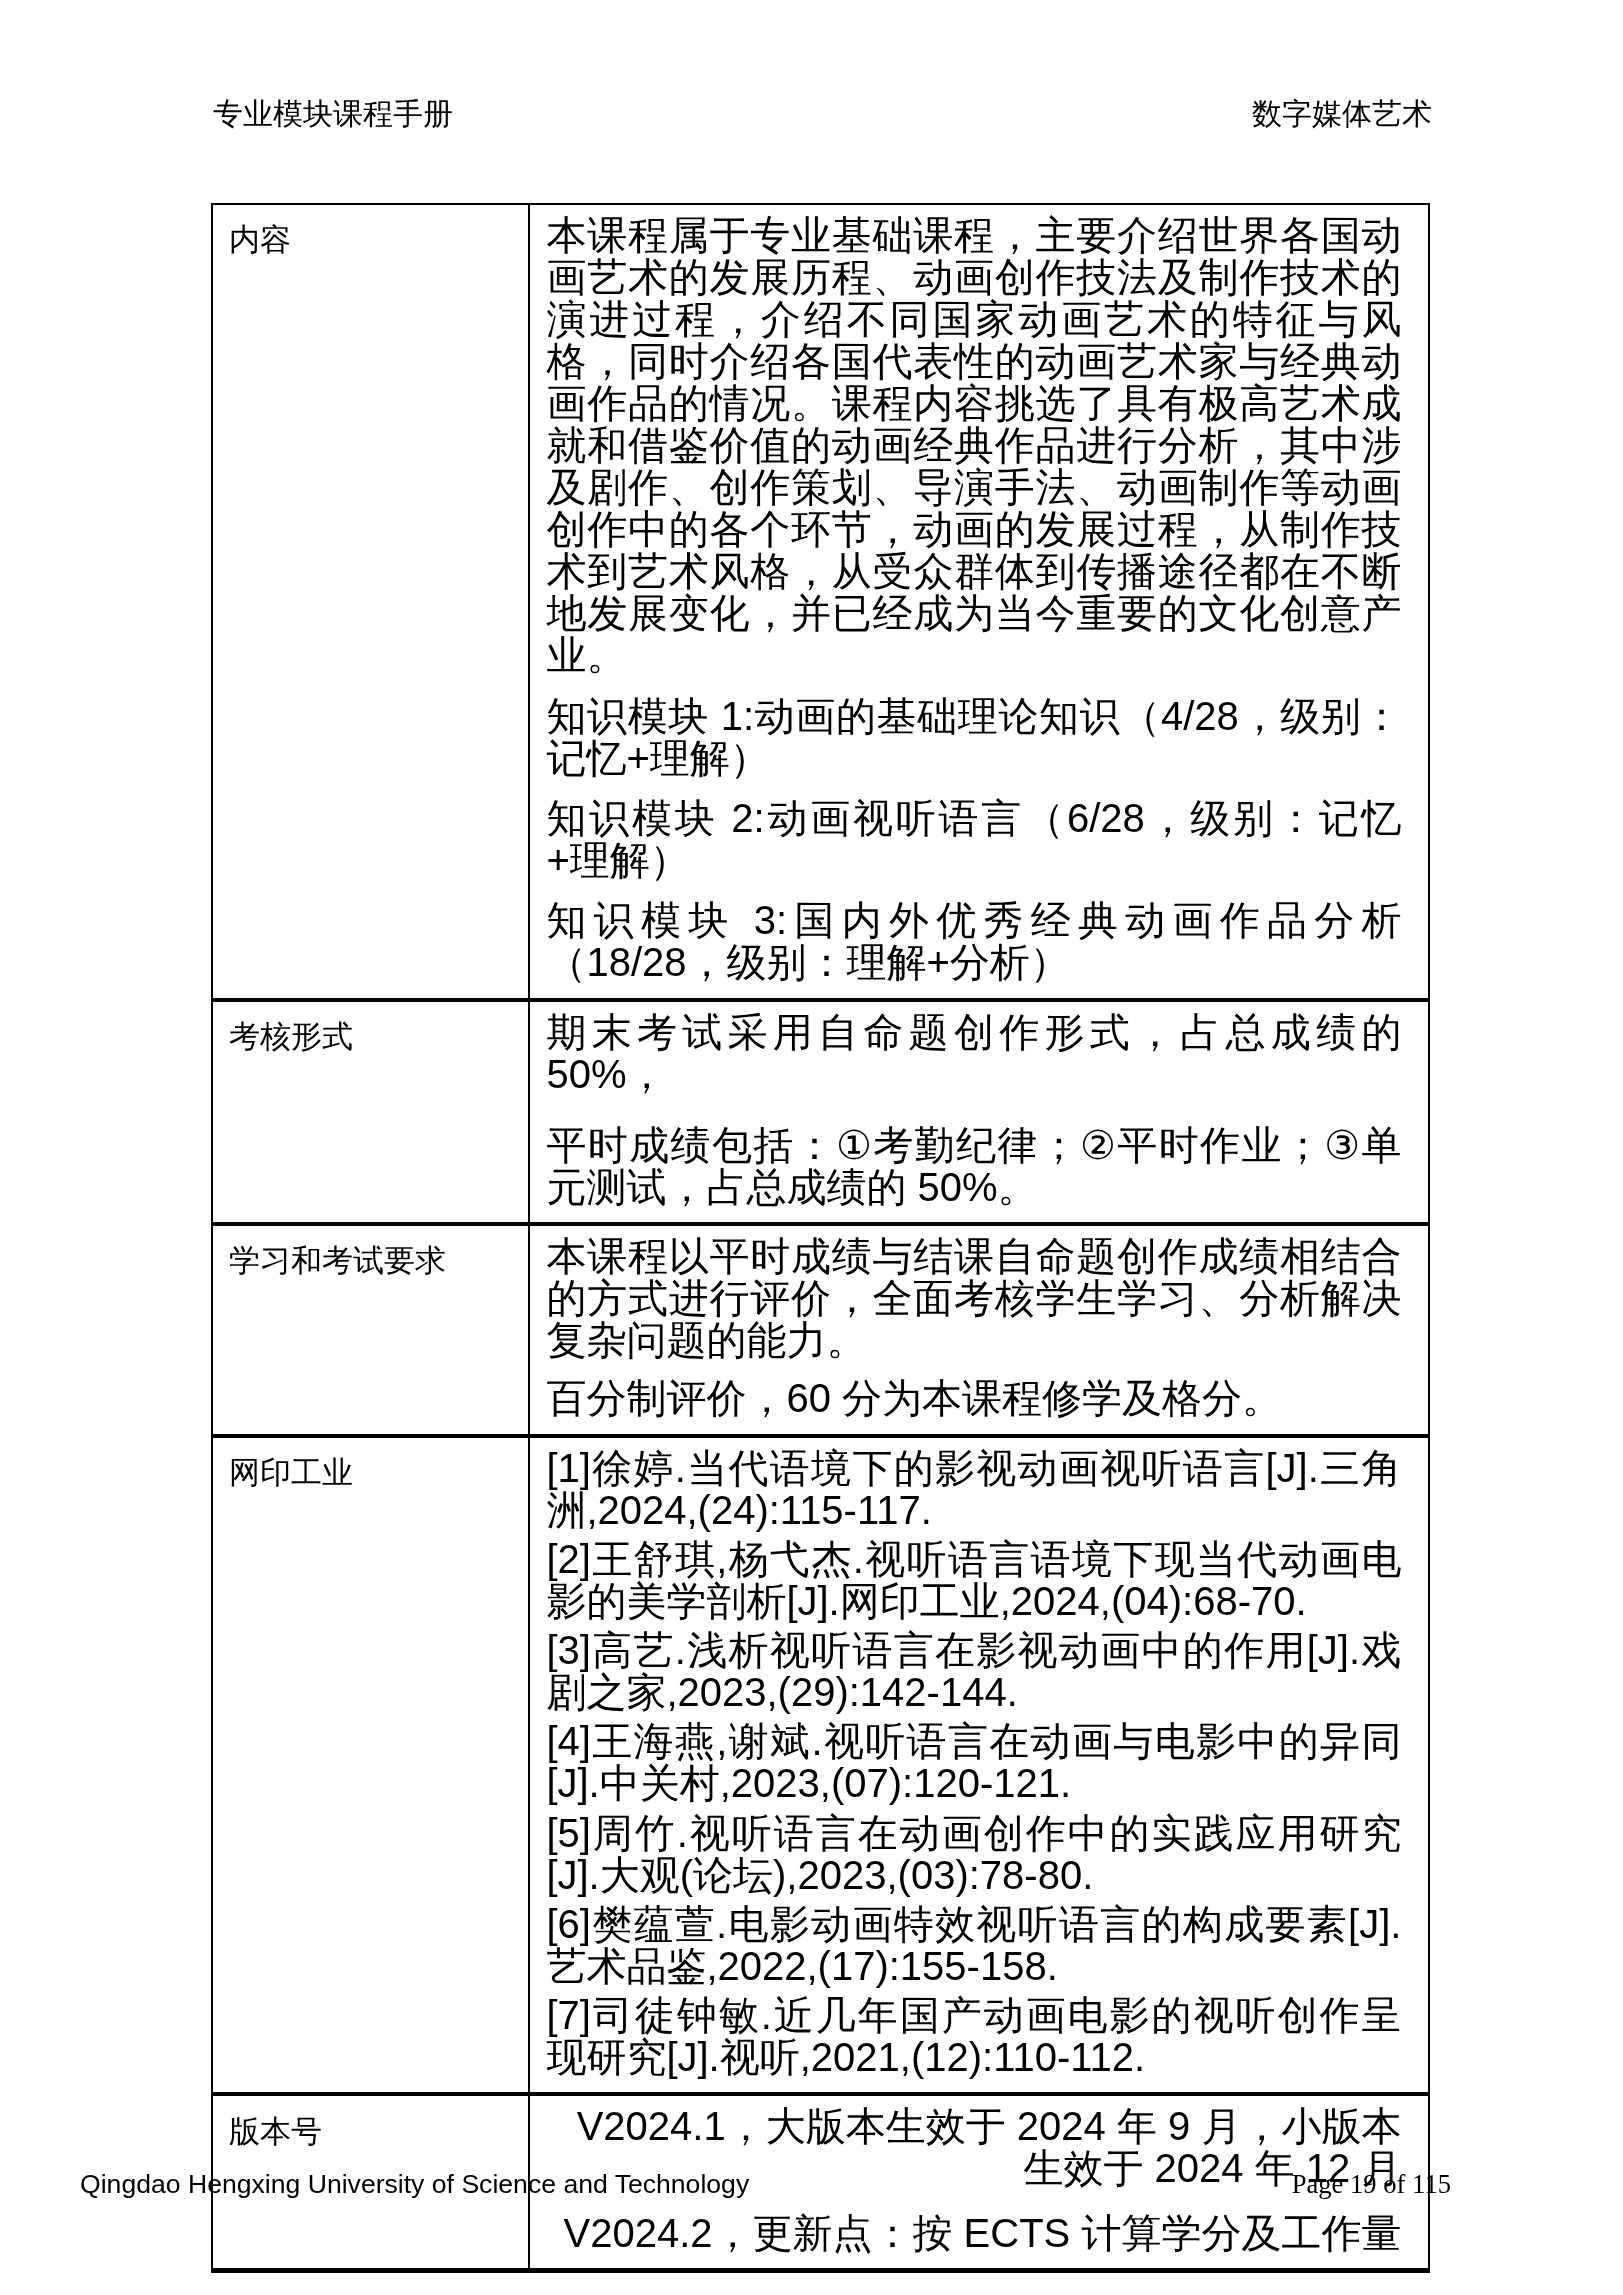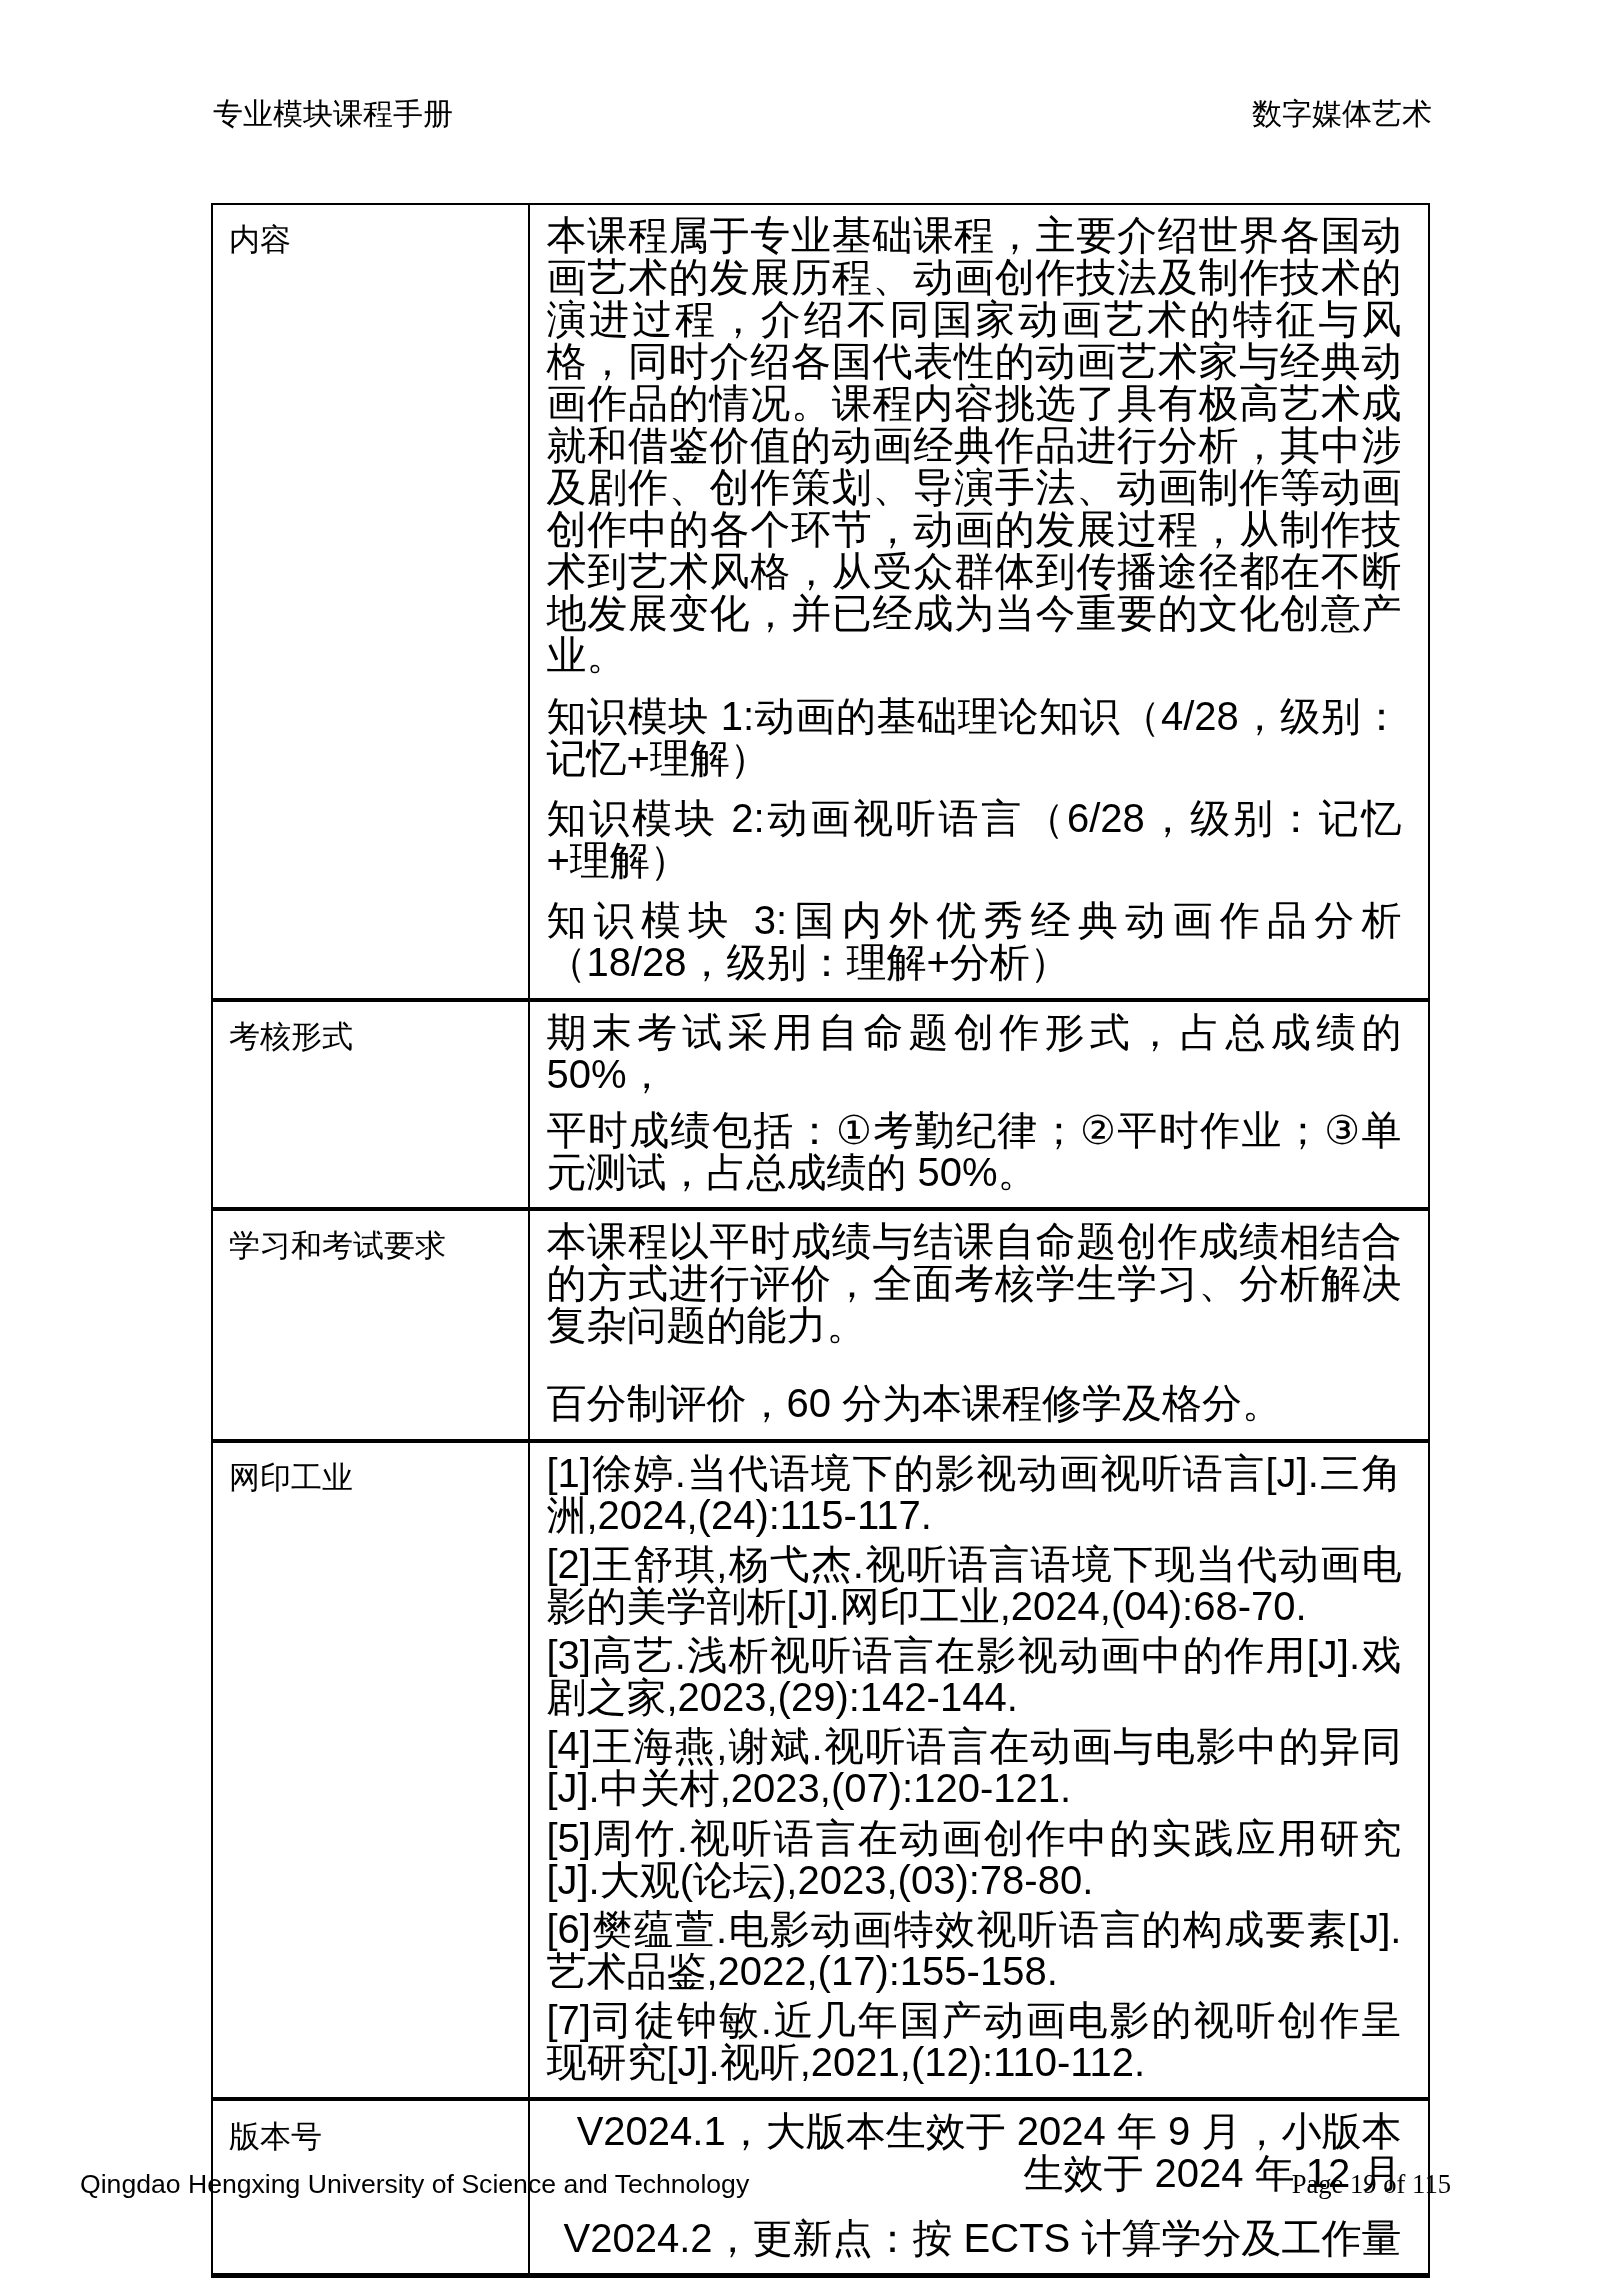--- a/index.html
+++ b/index.html
@@ -62,22 +62,22 @@
     line-height: 42px;
   }
   .cell.body p {
     margin: 0;
     text-align: justify;
     text-justify: inter-character;
   }
   .cell.body p + p { margin-top: 18.4px; }
 
   .row-reading .cell.body p + p { margin-top: 7.2px; }
-  .row-assessment .cell.body p + p { margin-top: 14px; }
-  .row-requirements .cell.body p + p { margin-top: 36px; }
+  .row-assessment .cell.body p + p { margin-top: 29px; }
+  .row-requirements .cell.body p + p { margin-top: 16px; }
   .row-version .cell.body p { text-align: right; }
   .row-version .cell.body p + p { margin-top: 22.5px; }
 
   
   .page-footer {
     position: absolute;
     left: 80px;
     right: 172px;
     top: 2168px;
     display: flex;

